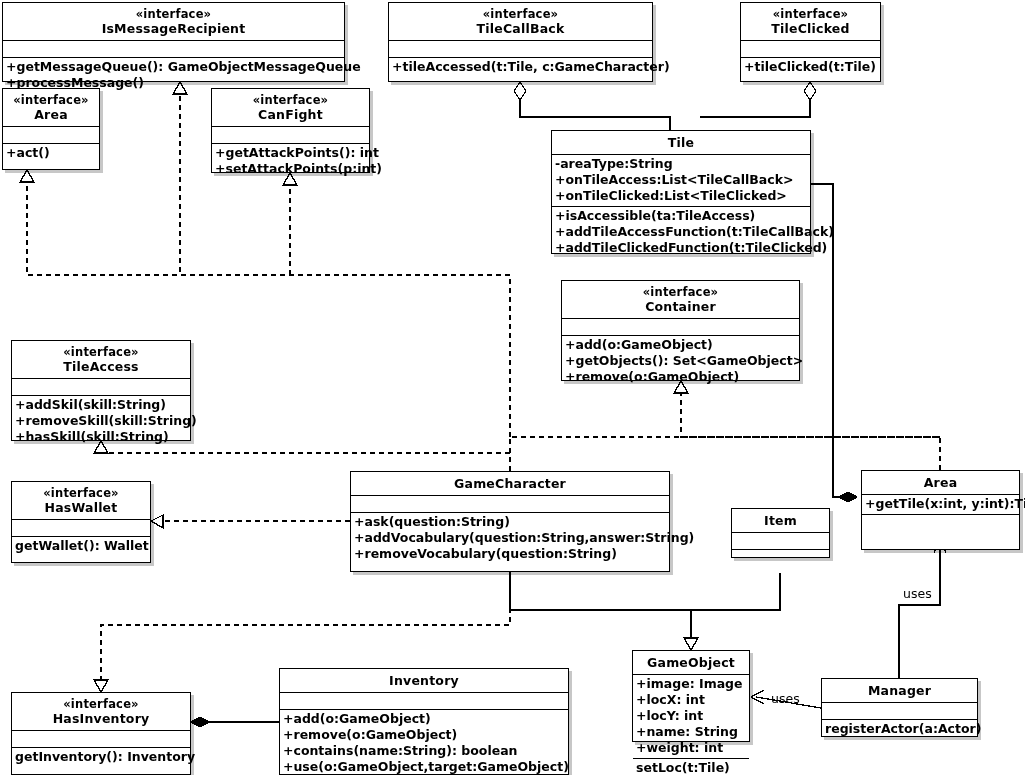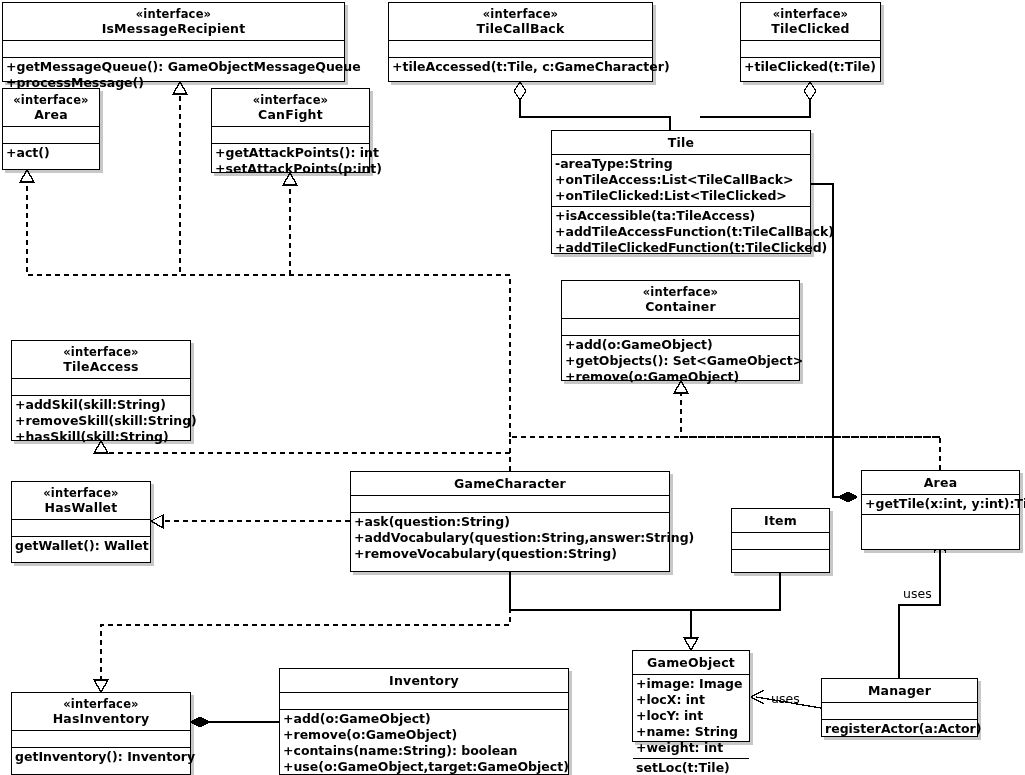--- a/index.html
+++ b/index.html
@@ -267,21 +267,21 @@
         <div class="uml-head">
           <span class="cname">GameCharacter</span>
         </div>
         <div class="uml-sec empty"></div>
         <div class="uml-sec">
           <div>+ask(question:String)</div>
           <div>+addVocabulary(question:String,answer:String)</div>
           <div>+removeVocabulary(question:String)</div>
         </div>
       </div>
-      <div class="uml-box" style="left: 731px; top: 508px; width: 99px; height: 65px;">
+      <div class="uml-box" style="left: 731px; top: 508px; width: 99px; height: 50px;">
         <div class="uml-head">
           <span class="cname">Item</span>
         </div>
         <div class="uml-sec empty"></div>
         <div class="uml-sec empty"></div>
       </div>
       <div class="uml-box" style="left: 861px; top: 470px; width: 159px; height: 80px;">
         <div class="uml-head">
           <span class="cname">Area</span>
         </div>

